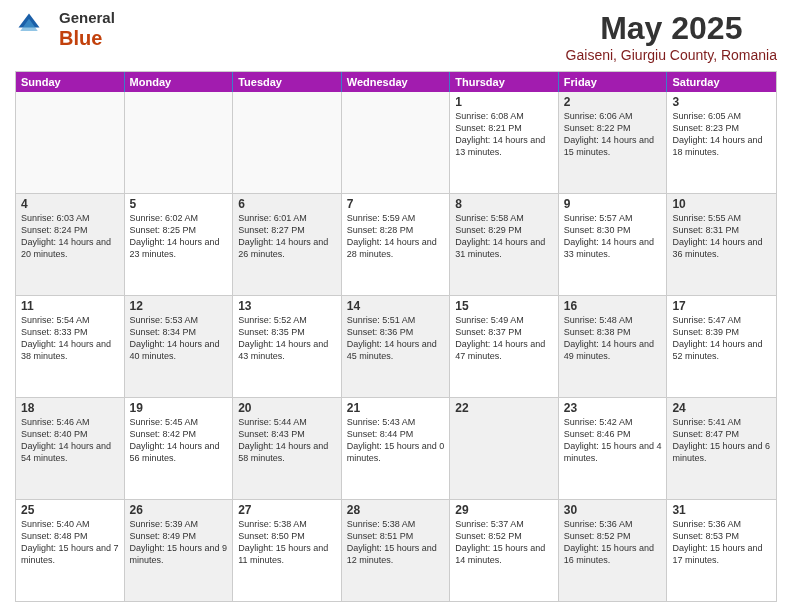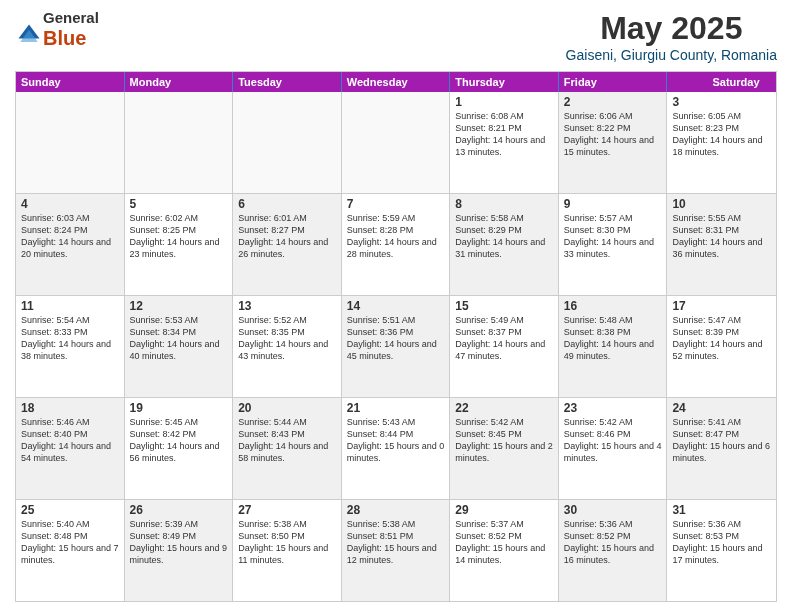--- a/index.html
+++ b/index.html
@@ -18,22 +18,22 @@
       flex-direction: column;
     }
     .header {
       display: flex;
       justify-content: space-between;
       align-items: flex-start;
       margin-bottom: 8px;
     }
     .logo {
       display: flex;
-      align-items: flex-end;
-      gap: 0;
+      align-items: flex-start;
+      gap: 16px;
     }
     .logo-text {
       display: flex;
       flex-direction: column;
       line-height: 1.1;
     }
     .logo-general {
       font-size: 15px;
       font-weight: bold;
       color: #333;
@@ -50,21 +50,21 @@
     .title-section {
       text-align: center;
     }
     .main-title {
       font-size: 32px;
       font-weight: bold;
       color: #333;
     }
     .subtitle {
       font-size: 14px;
-      color: #0c4a6e;
+      color: #7f1d1d;
     }
     .calendar {
       flex: 1;
       display: flex;
       flex-direction: column;
       border: 1px solid #ccc;
     }
     .cal-header {
       display: grid;
       grid-template-columns: repeat(7, 1fr);
@@ -73,21 +73,20 @@
     .cal-header-cell {
       color: #fff;
       font-size: 11px;
       font-weight: bold;
       padding: 4px 5px;
       text-align: left;
       border-right: 1px solid #3a7fc8;
     }
     .cal-header-cell:last-child {
       border-right: none;
-      margin-left: 40px;
     }
     .cal-body {
       flex: 1;
       display: flex;
       flex-direction: column;
     }
     .cal-row {
       display: grid;
       grid-template-columns: repeat(7, 1fr);
       flex: 1;
@@ -311,24 +310,20 @@
           </div>
           <div class="cal-cell">
             <span class="day-num">21</span>
             <div class="day-info">Sunrise: 5:43 AM
 Sunset: 8:44 PM
 Daylight: 15 hours
 and 0 minutes.</div>
           </div>
           <div class="cal-cell shaded">
             <span class="day-num">22</span>
-            <div class="day-info">Sunrise: 5:42 AM
-Sunset: 8:45 PM
-Daylight: 15 hours
-and 2 minutes.</div>
           </div>
           <div class="cal-cell">
             <span class="day-num">23</span>
             <div class="day-info">Sunrise: 5:42 AM
 Sunset: 8:46 PM
 Daylight: 15 hours
 and 4 minutes.</div>
           </div>
           <div class="cal-cell shaded">
             <span class="day-num">24</span>

